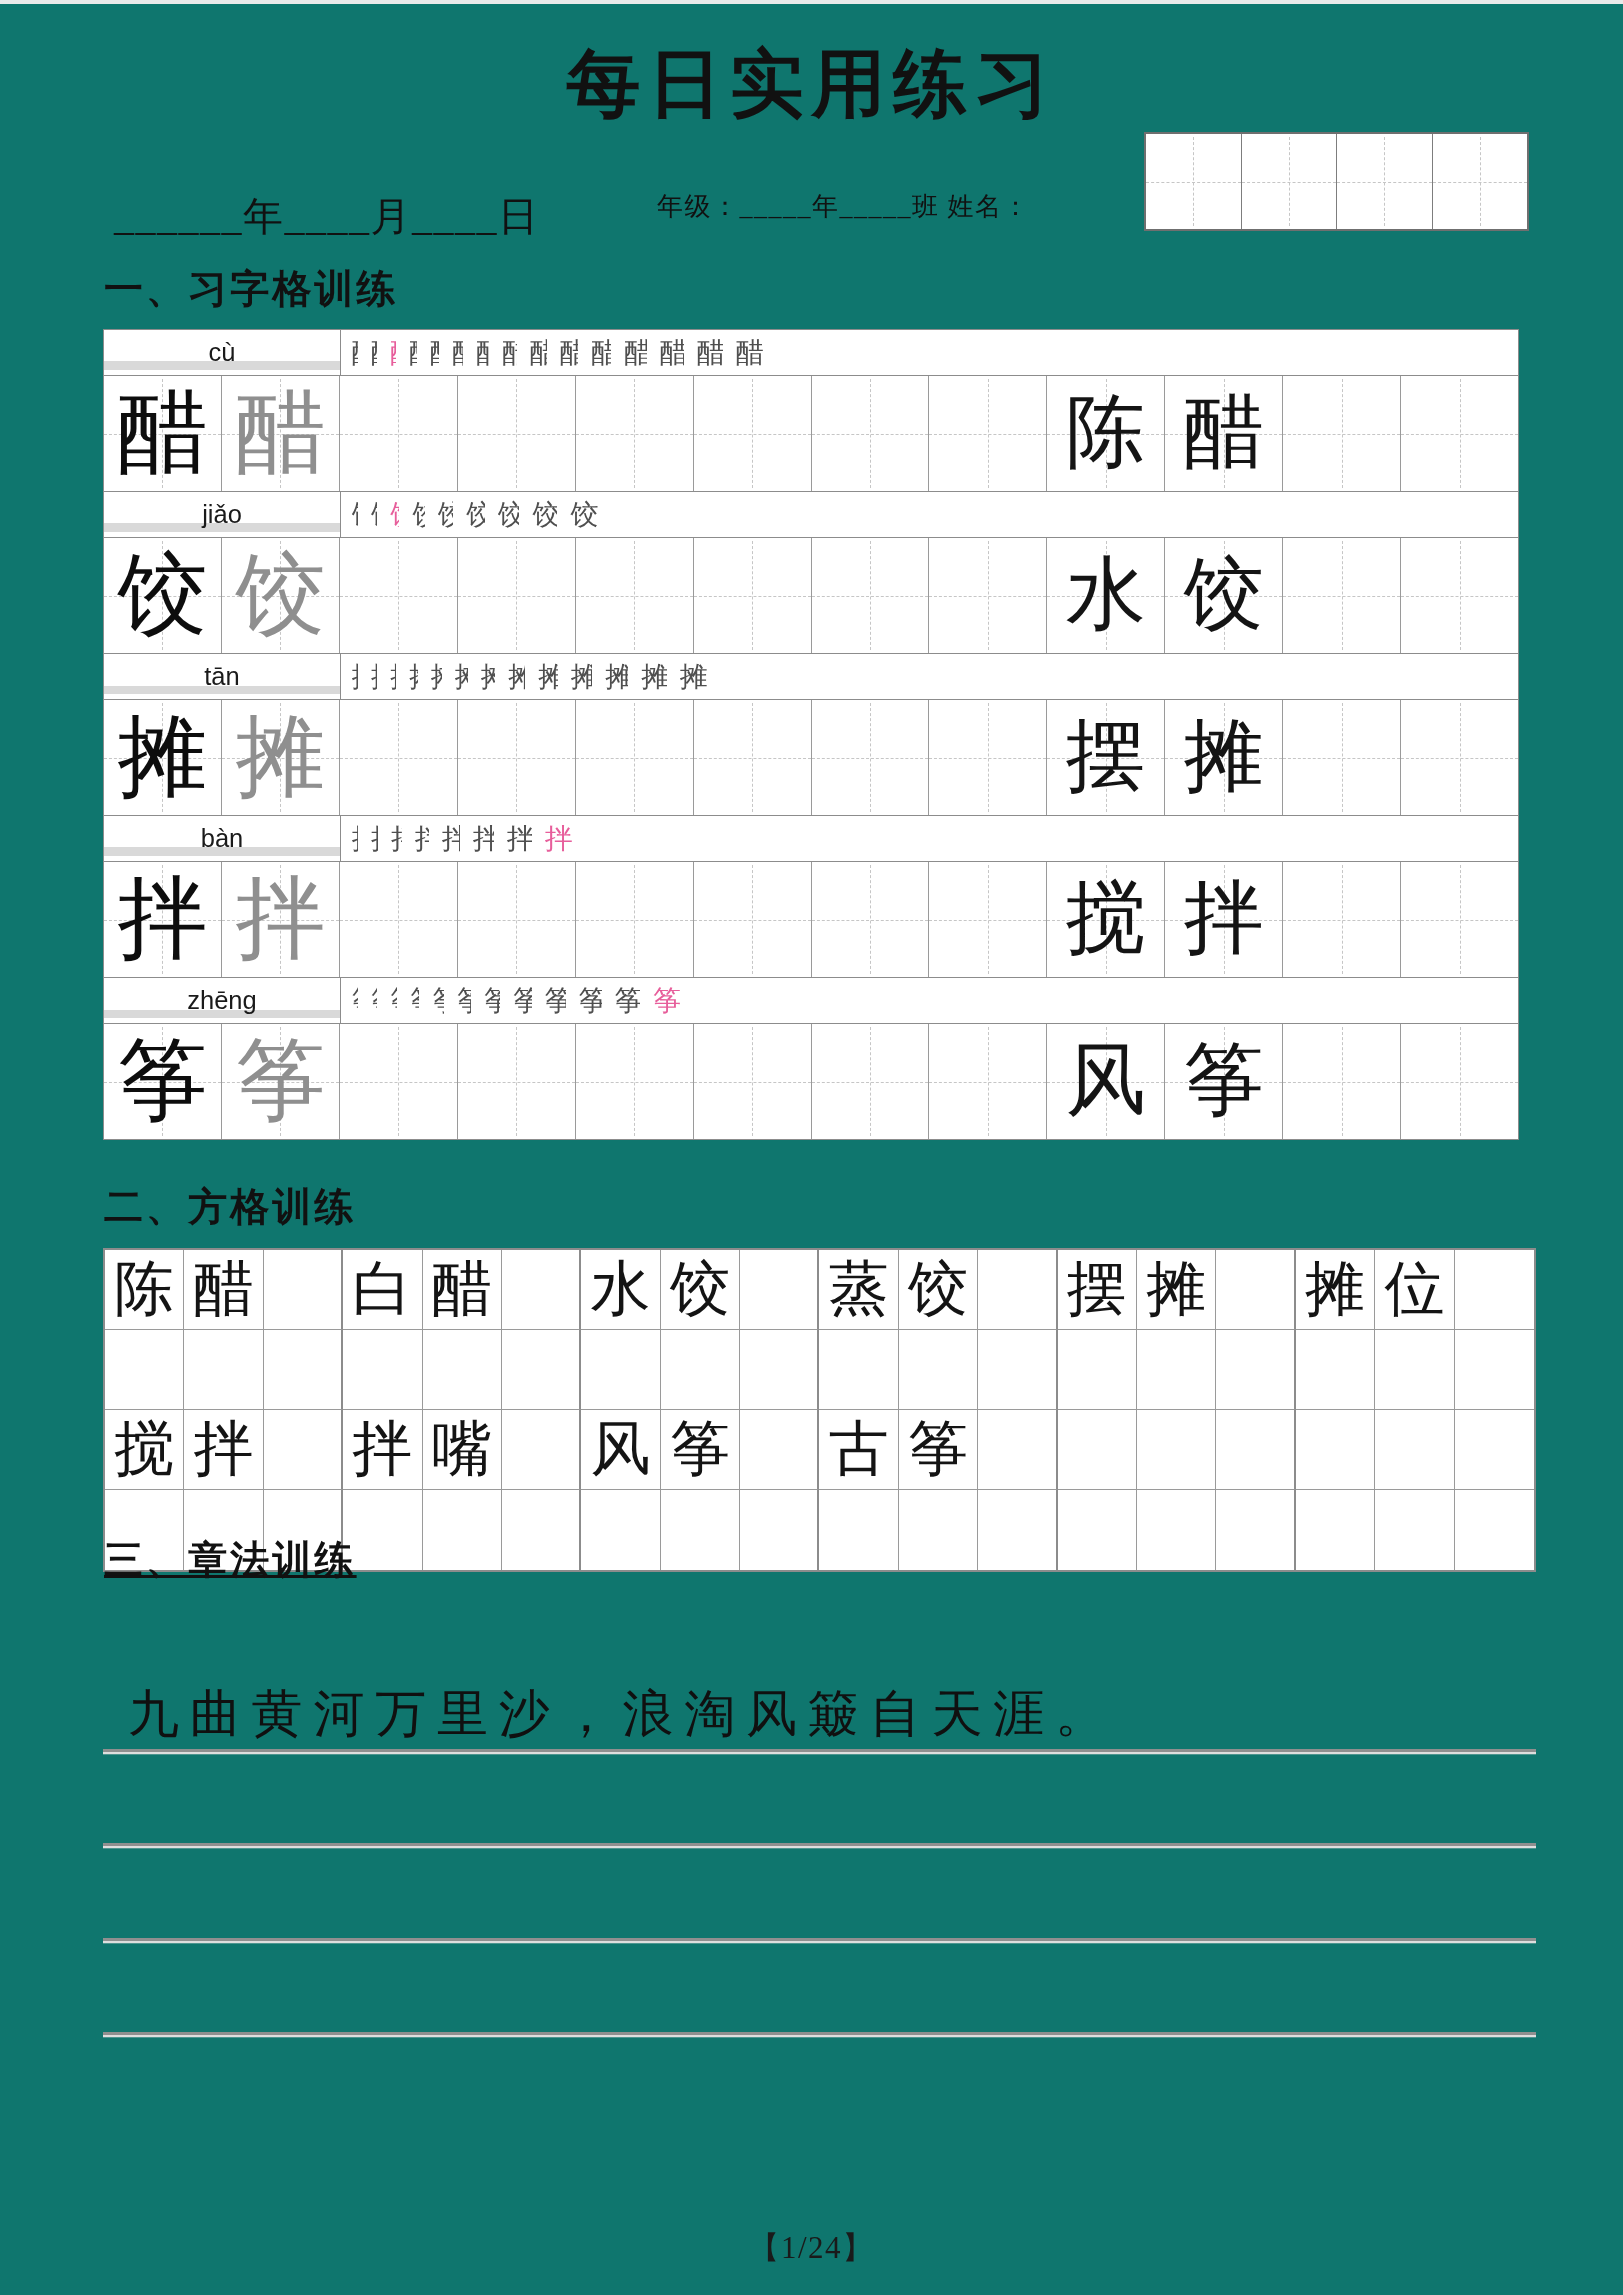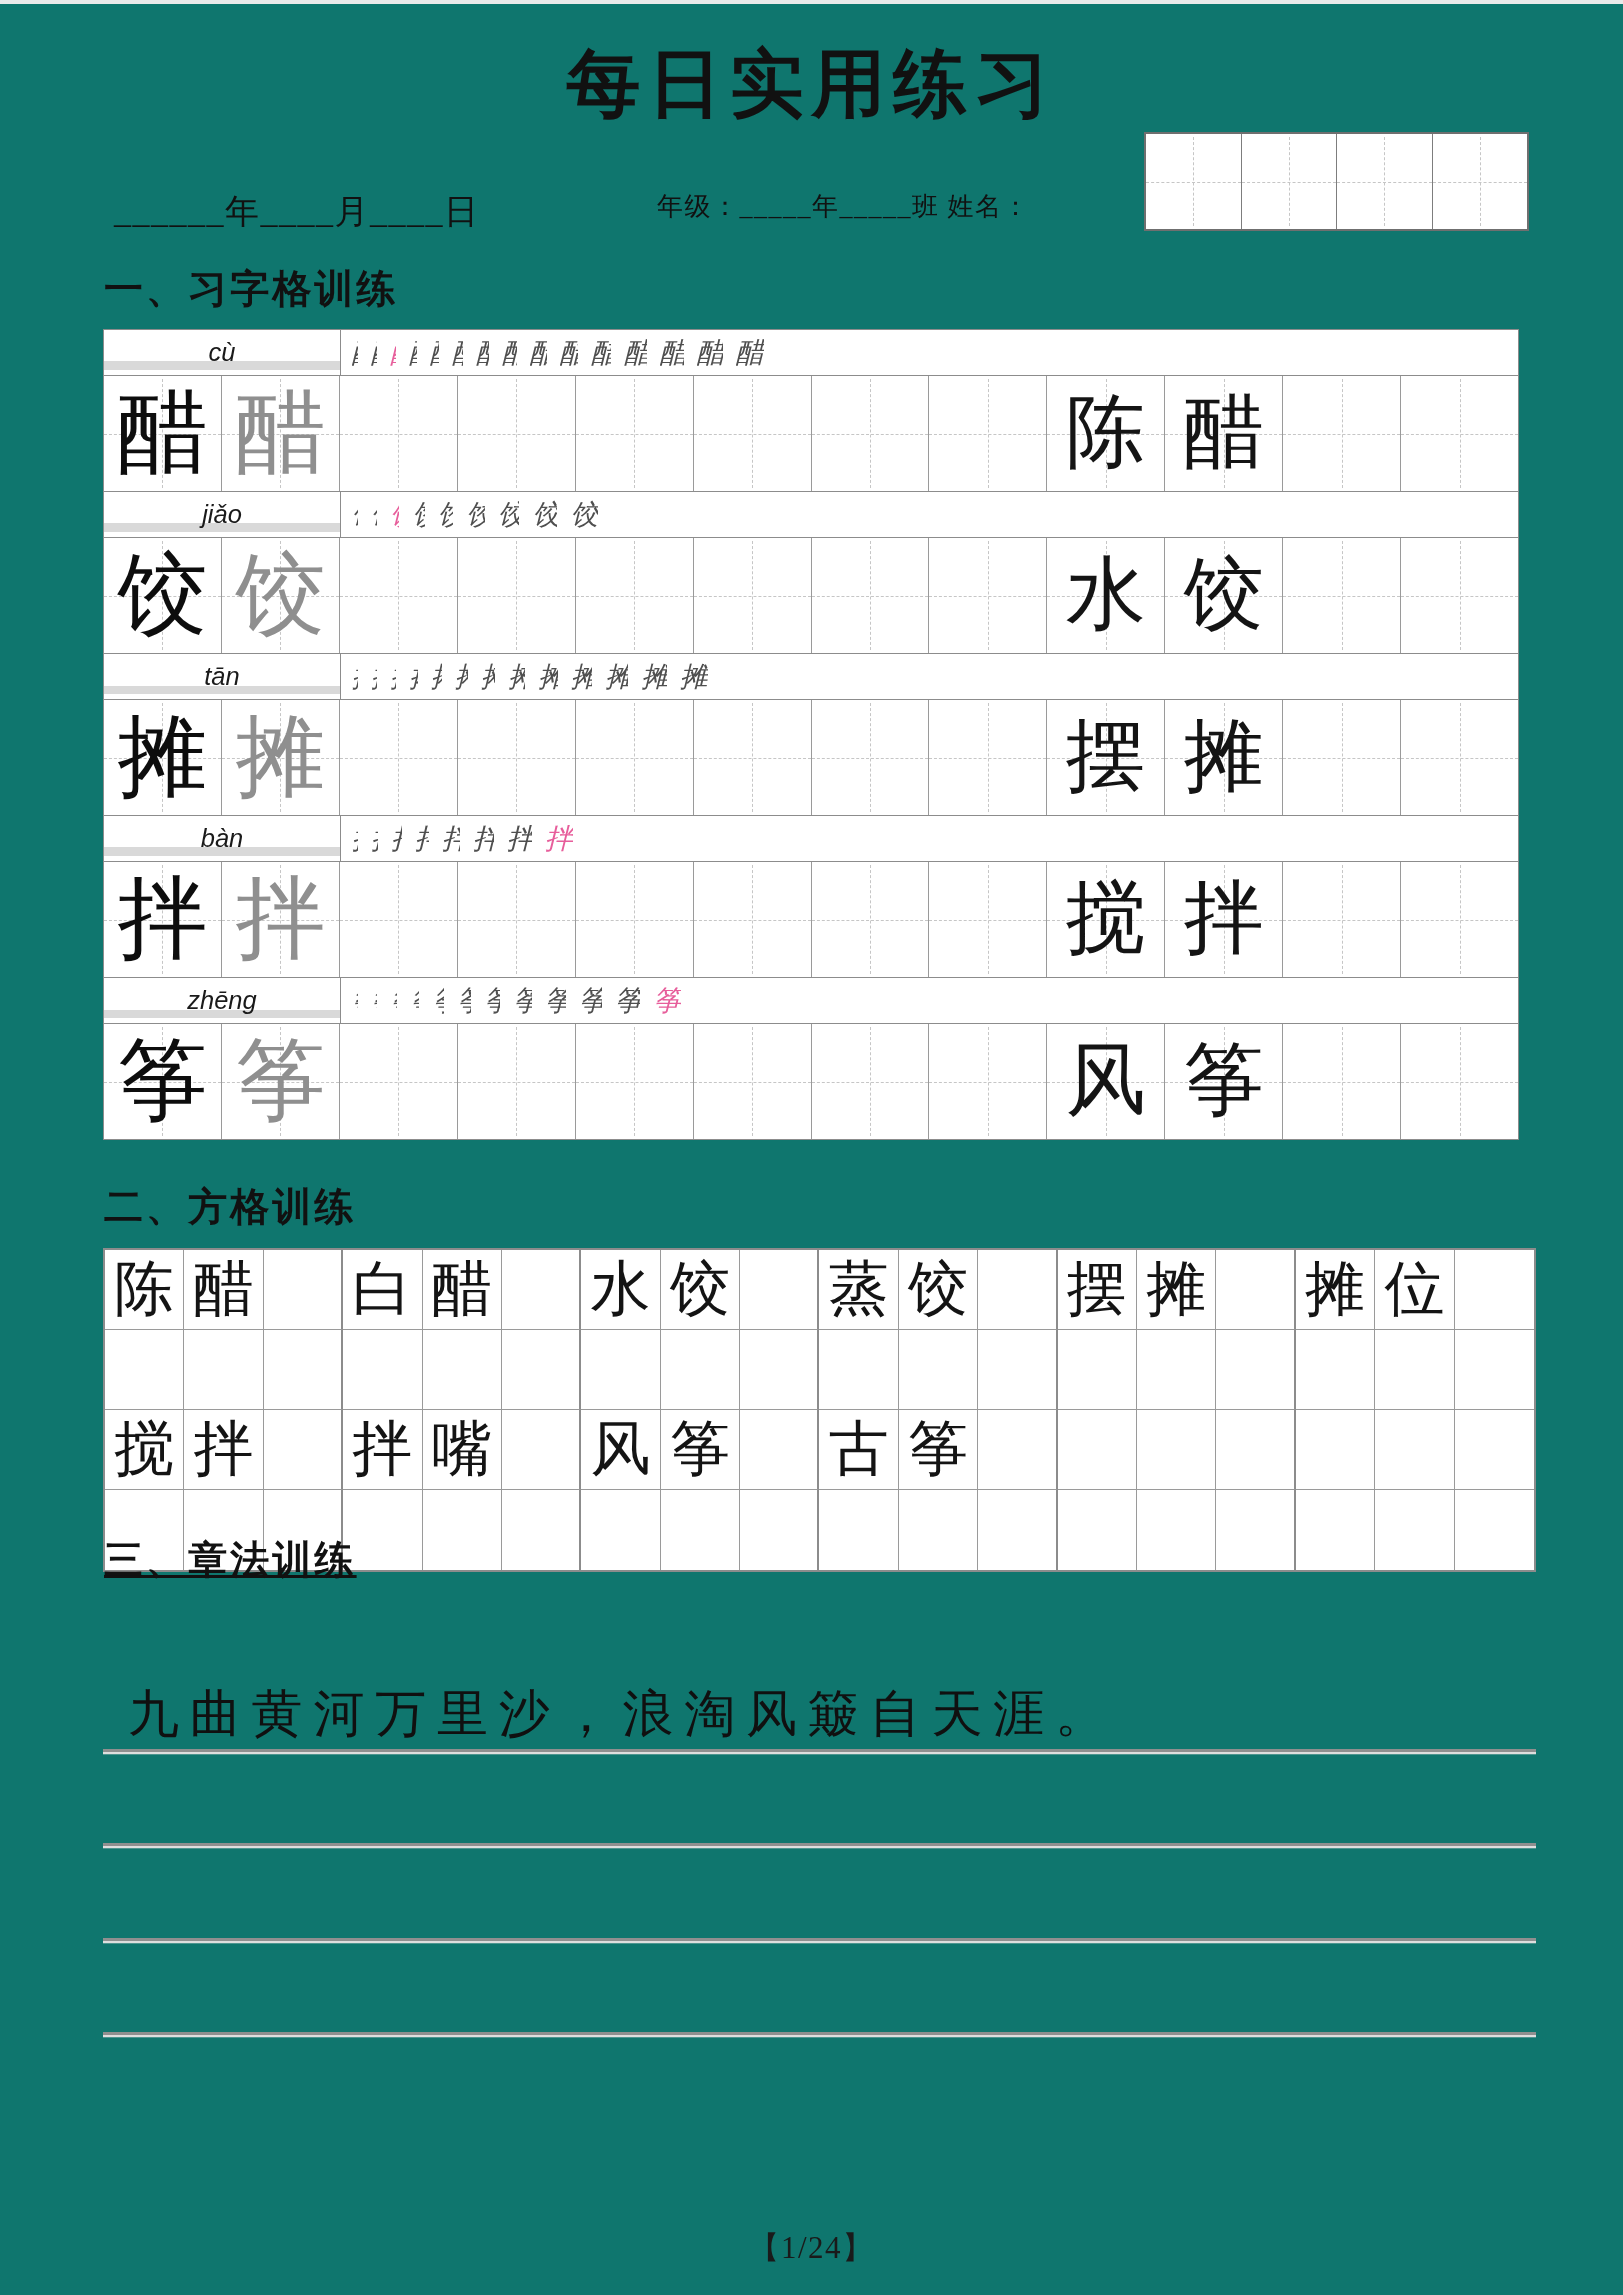--- a/index.html
+++ b/index.html
@@ -12,21 +12,21 @@
     color:#111;
     overflow:hidden;
   }
   
   .title{
     position:absolute;top:31px;left:0;width:100%;
     text-align:center;
     font-family:"Liberation Sans","DejaVu Sans",sans-serif;
     font-weight:bold;font-size:74px;letter-spacing:7.7px;
   }
-  .date-line{position:absolute;left:114px;top:185px;font-size:34px;letter-spacing:1.5px;}
+  .date-line{position:absolute;left:114px;top:185px;font-size:40px;letter-spacing:1.5px;}
   .grade-line{position:absolute;left:657px;top:185px;font-size:26px;letter-spacing:1.5px;}
   .name-grid{
     position:absolute;left:1144px;top:128px;width:385px;height:99px;
     display:flex;border:2.3px solid #6f6f6f;box-sizing:border-box;background:#fff;
   }
   .name-cell{position:relative;flex:1;border-right:1.5px solid #7d7d7d;}
   .name-cell:last-child{border-right:none;}
   
   .vdash{position:absolute;left:50%;top:3.1px;bottom:3.1px;border-left:1.5px dashed #c6c6c6;}
   .hdash{position:absolute;top:50%;left:0;right:0;border-top:1.5px dashed #c6c6c6;}
@@ -35,21 +35,21 @@
     position:absolute;left:104px;
     font-family:"Liberation Sans","DejaVu Sans",sans-serif;
     font-weight:bold;font-size:39px;letter-spacing:3.1px;
   }
   #h1{top:258px;} #h2{top:1176px;} #h3{top:1529px;text-decoration:underline;}
   
   .sec1{
     position:absolute;left:103px;top:325px;width:1414px;
     border:1.5px solid #8c8c8c;box-sizing:content-box;background:#fff;
   }
-  .strip{display:flex;height:45px;border-bottom:1.5px solid #8c8c8c;font-style:italic;}
+  .strip{display:flex;height:45px;border-bottom:1.5px solid #8c8c8c;}
   .strip-left{
     width:237px;border-right:1.5px solid #8c8c8c;box-sizing:border-box;
     display:flex;align-items:center;justify-content:center;
     font-family:"Liberation Sans","DejaVu Sans",sans-serif;
     font-size:25.5px;color:#1a1a1a;
     background:linear-gradient(to bottom,#ffffff 70%,#d9d9d9 70%,#d9d9d9 88%,#ffffff 88%);
   }
   .strip-right{flex:1;display:flex;align-items:center;padding-left:10.8px;overflow:hidden;}
   .stroke-slot{display:inline-block;height:34px;margin-right:13px;overflow:hidden;white-space:nowrap;}
   .stroke-slot span{display:inline-block;width:28px;font-size:28px;line-height:34px;color:#4f4f4f;}

